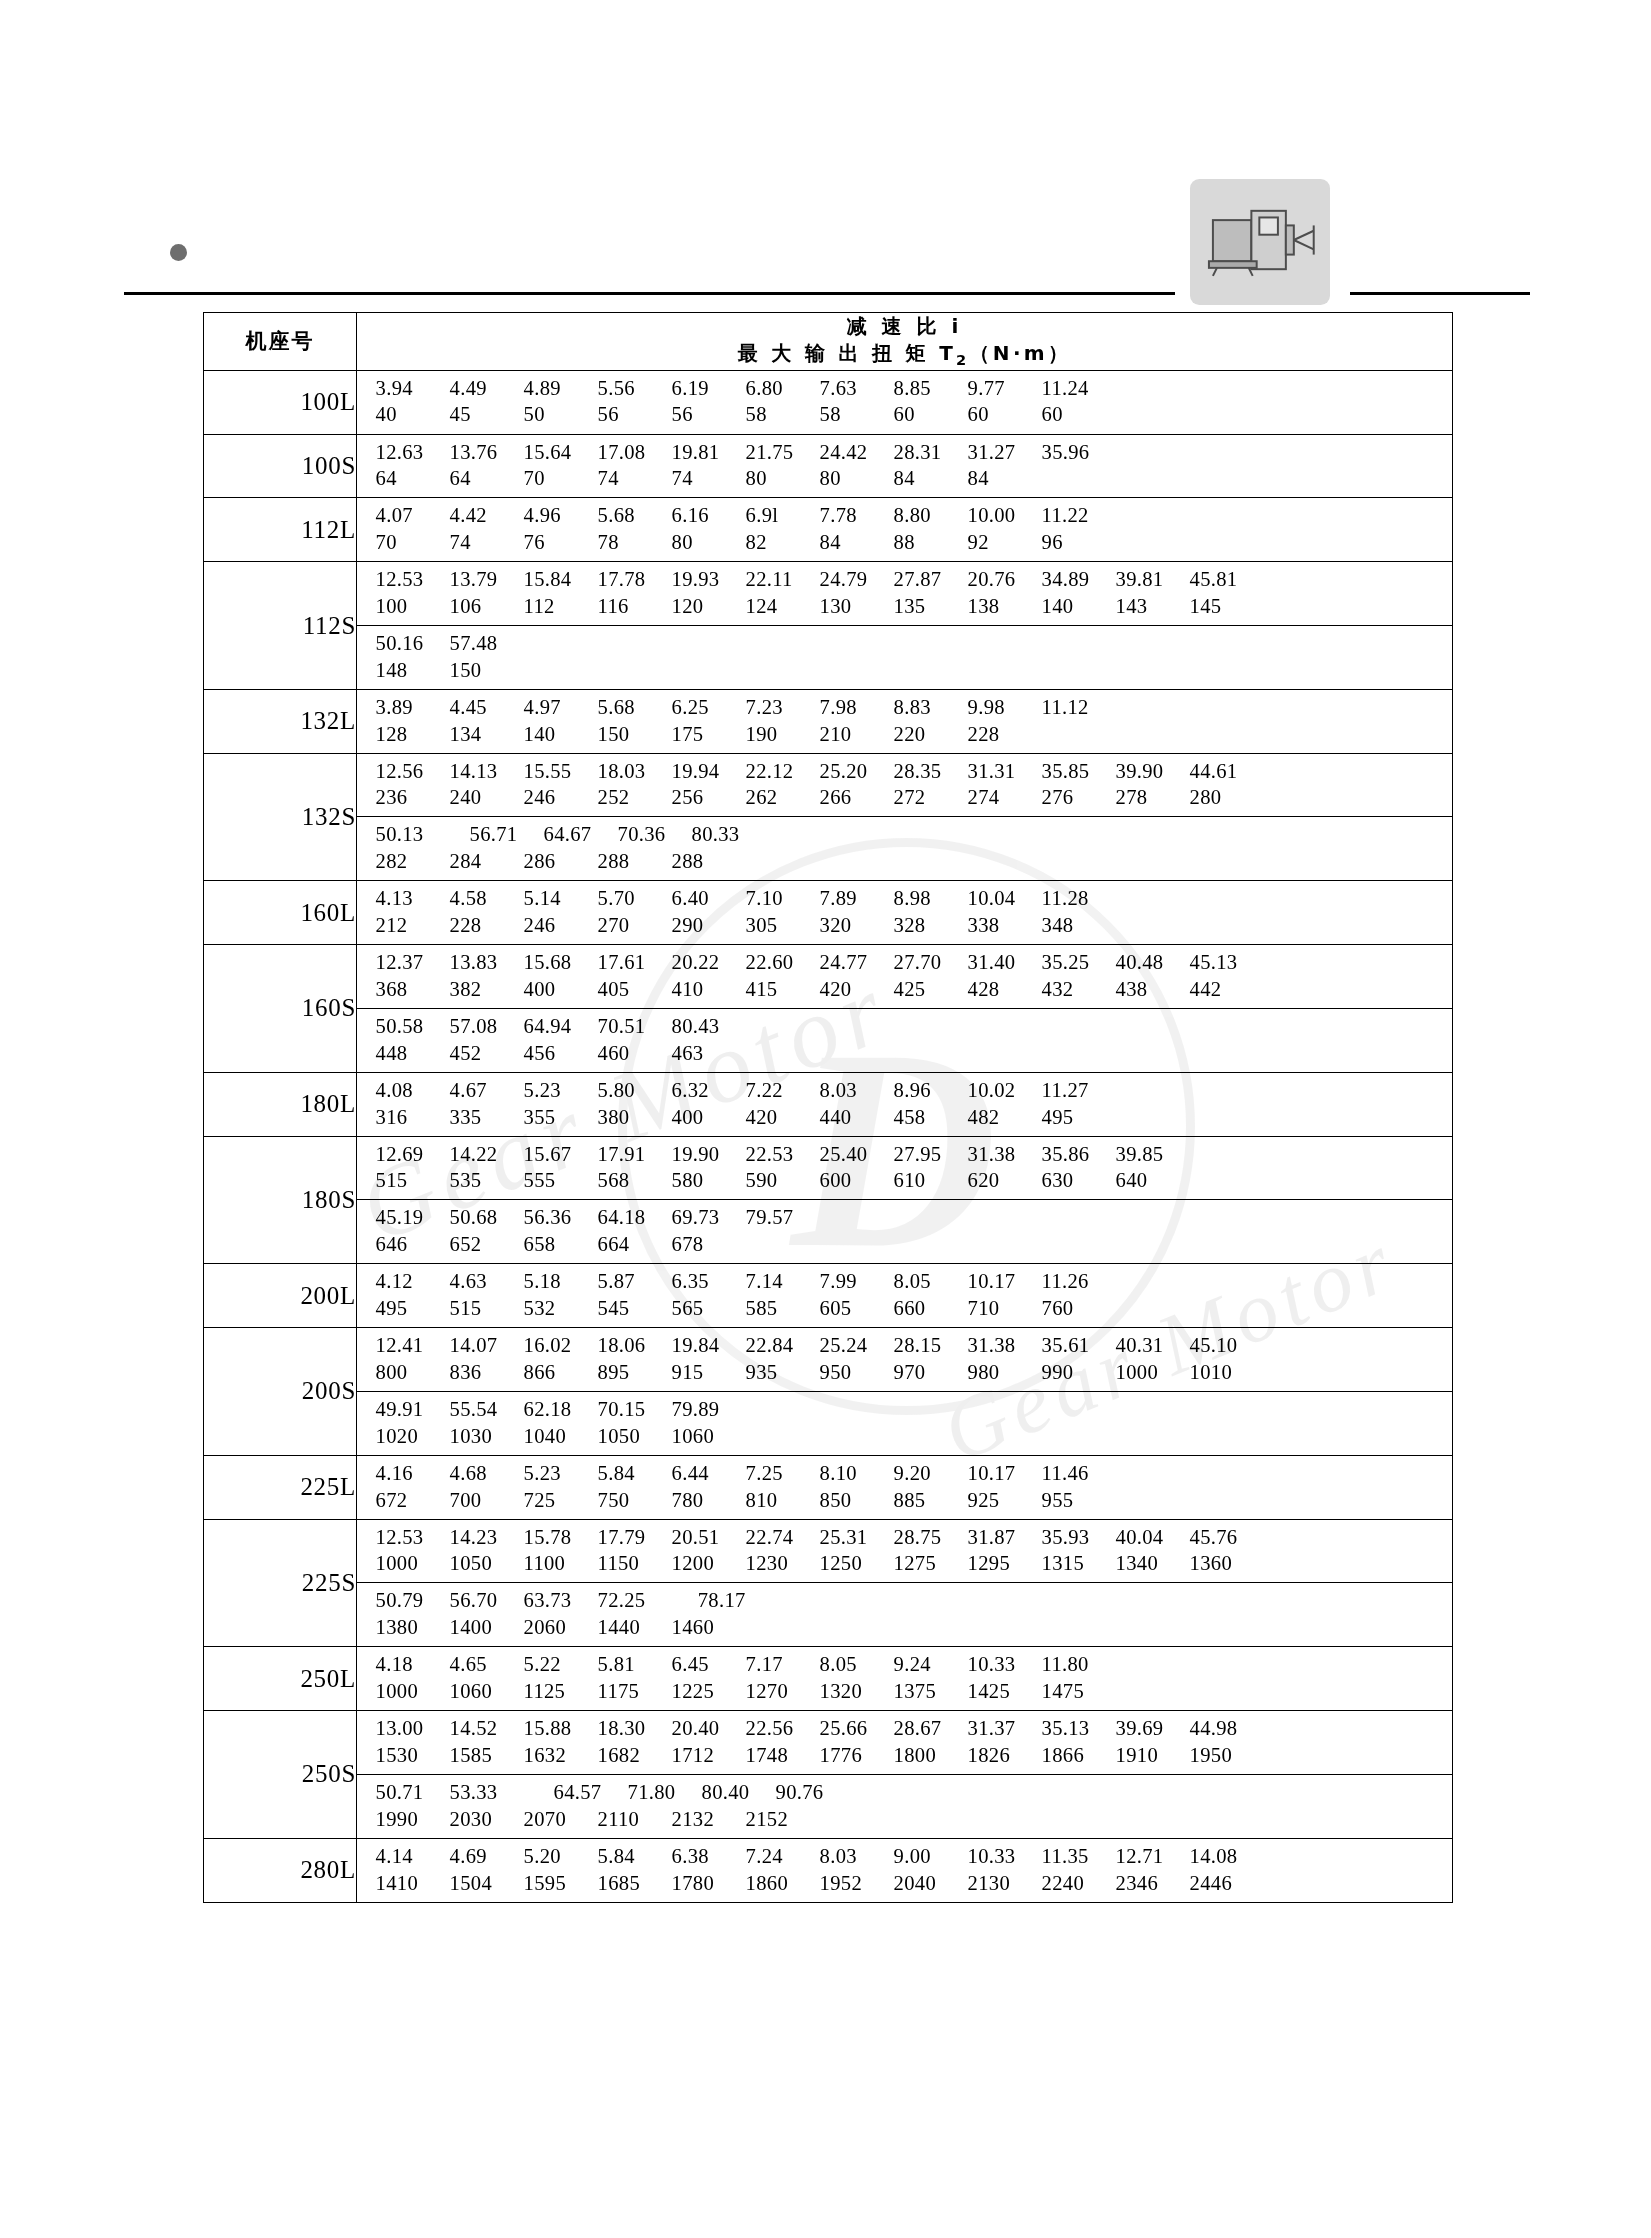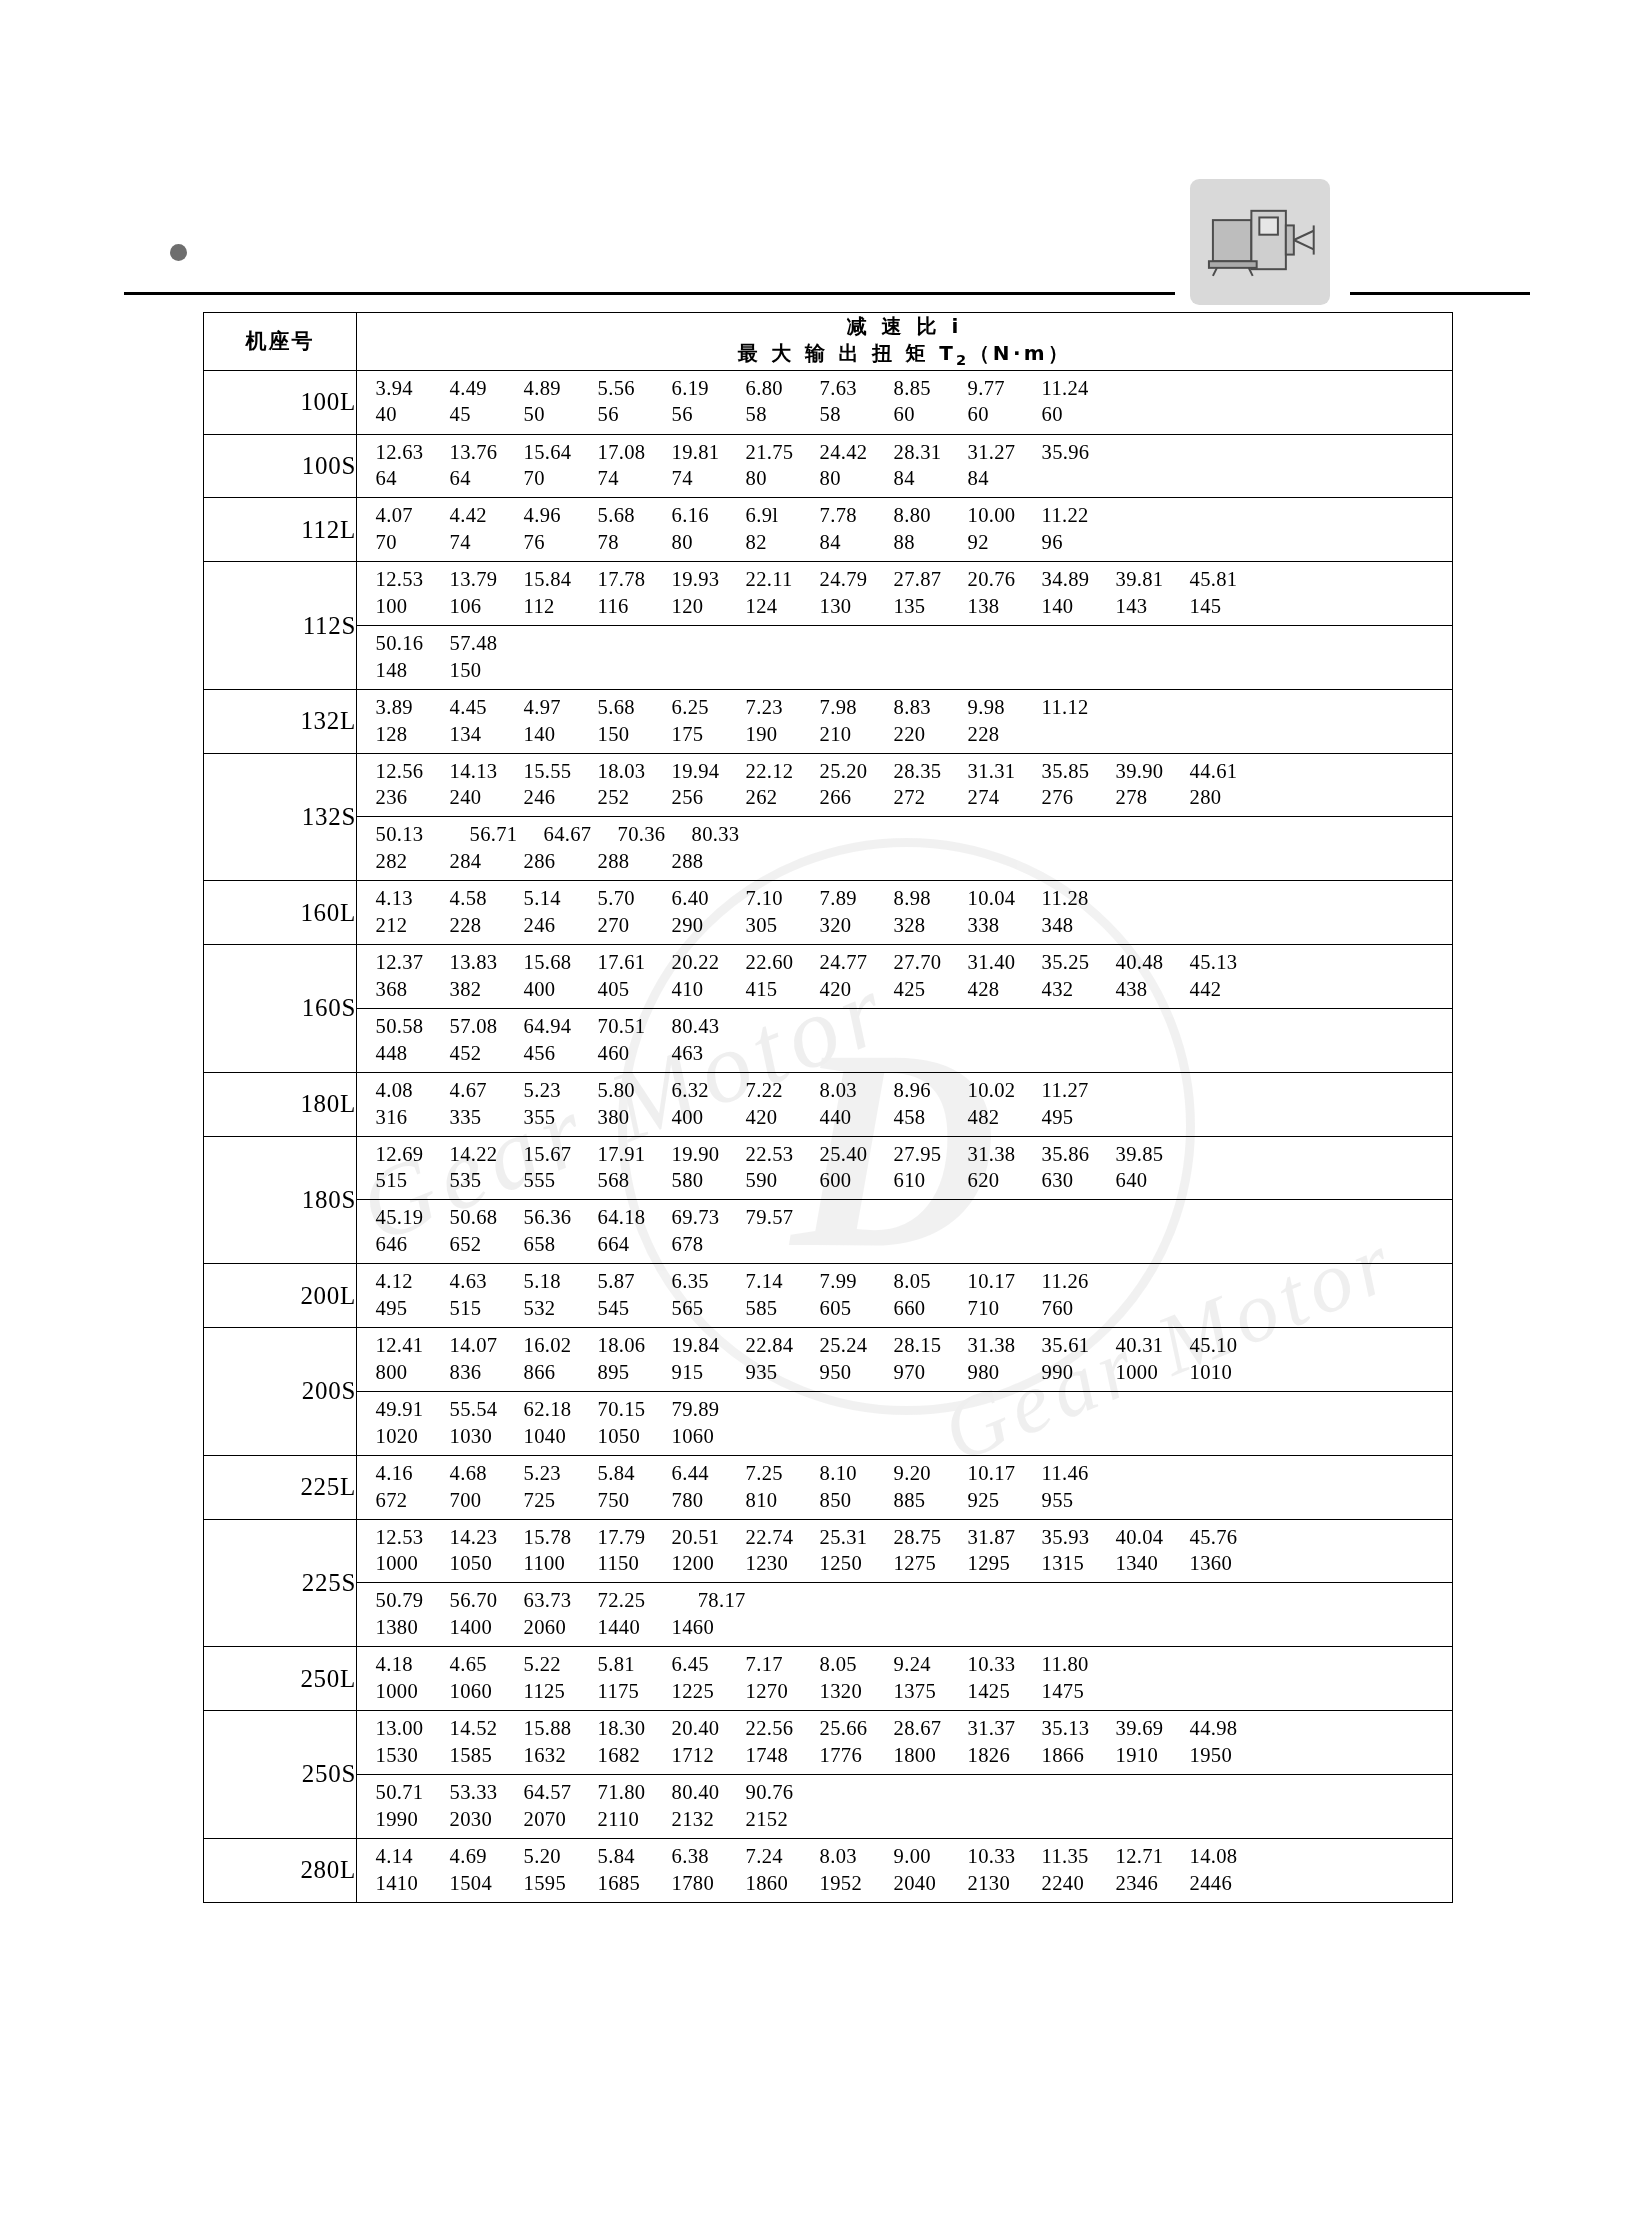--- a/index.html
+++ b/index.html
@@ -416,21 +416,21 @@
             </td>
           </tr>
           <tr>
             <td class="model-cell">250S</td>
             <td class="data-td">
               <div class="valblock">
                 <div class="rowline"><span class="cell" style="width: 74px;">13.00</span><span class="cell" style="width: 74px;">14.52</span><span class="cell" style="width: 74px;">15.88</span><span class="cell" style="width: 74px;">18.30</span><span class="cell" style="width: 74px;">20.40</span><span class="cell" style="width: 74px;">22.56</span><span class="cell" style="width: 74px;">25.66</span><span class="cell" style="width: 74px;">28.67</span><span class="cell" style="width: 74px;">31.37</span><span class="cell" style="width: 74px;">35.13</span><span class="cell" style="width: 74px;">39.69</span><span class="cell" style="width: 74px;">44.98</span></div>
                 <div class="rowline"><span class="cell" style="width: 74px;">1530</span><span class="cell" style="width: 74px;">1585</span><span class="cell" style="width: 74px;">1632</span><span class="cell" style="width: 74px;">1682</span><span class="cell" style="width: 74px;">1712</span><span class="cell" style="width: 74px;">1748</span><span class="cell" style="width: 74px;">1776</span><span class="cell" style="width: 74px;">1800</span><span class="cell" style="width: 74px;">1826</span><span class="cell" style="width: 74px;">1866</span><span class="cell" style="width: 74px;">1910</span><span class="cell" style="width: 74px;">1950</span></div>
               </div>
               <div class="valblock">
-                <div class="rowline"><span class="cell" style="width: 74px;">50.71</span><span class="cell" style="width: 74px;">53.33</span><span class="cell" style="width: 74px;">64.57</span><span class="cell" style="width: 74px;">71.80</span><span class="cell" style="width: 74px;">80.40</span><span class="cell" style="width: 74px;">90.76</span></div>
+                <div class="rowline"><span class="cell" style="width: 74px;">50.71</span><span class="cell" style="width: 74px;">53.33</span><span class="cell" style="width: 74px; margin-left: 30px;">64.57</span><span class="cell" style="width: 74px;">71.80</span><span class="cell" style="width: 74px;">80.40</span><span class="cell" style="width: 74px;">90.76</span></div>
                 <div class="rowline"><span class="cell" style="width: 74px;">1990</span><span class="cell" style="width: 74px;">2030</span><span class="cell" style="width: 74px;">2070</span><span class="cell" style="width: 74px;">2110</span><span class="cell" style="width: 74px;">2132</span><span class="cell" style="width: 74px;">2152</span></div>
               </div>
             </td>
           </tr>
           <tr>
             <td class="model-cell">280L</td>
             <td class="data-td">
               <div class="valblock">
                 <div class="rowline"><span class="cell" style="width: 74px;">4.14</span><span class="cell" style="width: 74px;">4.69</span><span class="cell" style="width: 74px;">5.20</span><span class="cell" style="width: 74px;">5.84</span><span class="cell" style="width: 74px;">6.38</span><span class="cell" style="width: 74px;">7.24</span><span class="cell" style="width: 74px;">8.03</span><span class="cell" style="width: 74px;">9.00</span><span class="cell" style="width: 74px;">10.33</span><span class="cell" style="width: 74px;">11.35</span><span class="cell" style="width: 74px;">12.71</span><span class="cell" style="width: 74px;">14.08</span></div>
                 <div class="rowline"><span class="cell" style="width: 74px;">1410</span><span class="cell" style="width: 74px;">1504</span><span class="cell" style="width: 74px;">1595</span><span class="cell" style="width: 74px;">1685</span><span class="cell" style="width: 74px;">1780</span><span class="cell" style="width: 74px;">1860</span><span class="cell" style="width: 74px;">1952</span><span class="cell" style="width: 74px;">2040</span><span class="cell" style="width: 74px;">2130</span><span class="cell" style="width: 74px;">2240</span><span class="cell" style="width: 74px;">2346</span><span class="cell" style="width: 74px;">2446</span></div>

